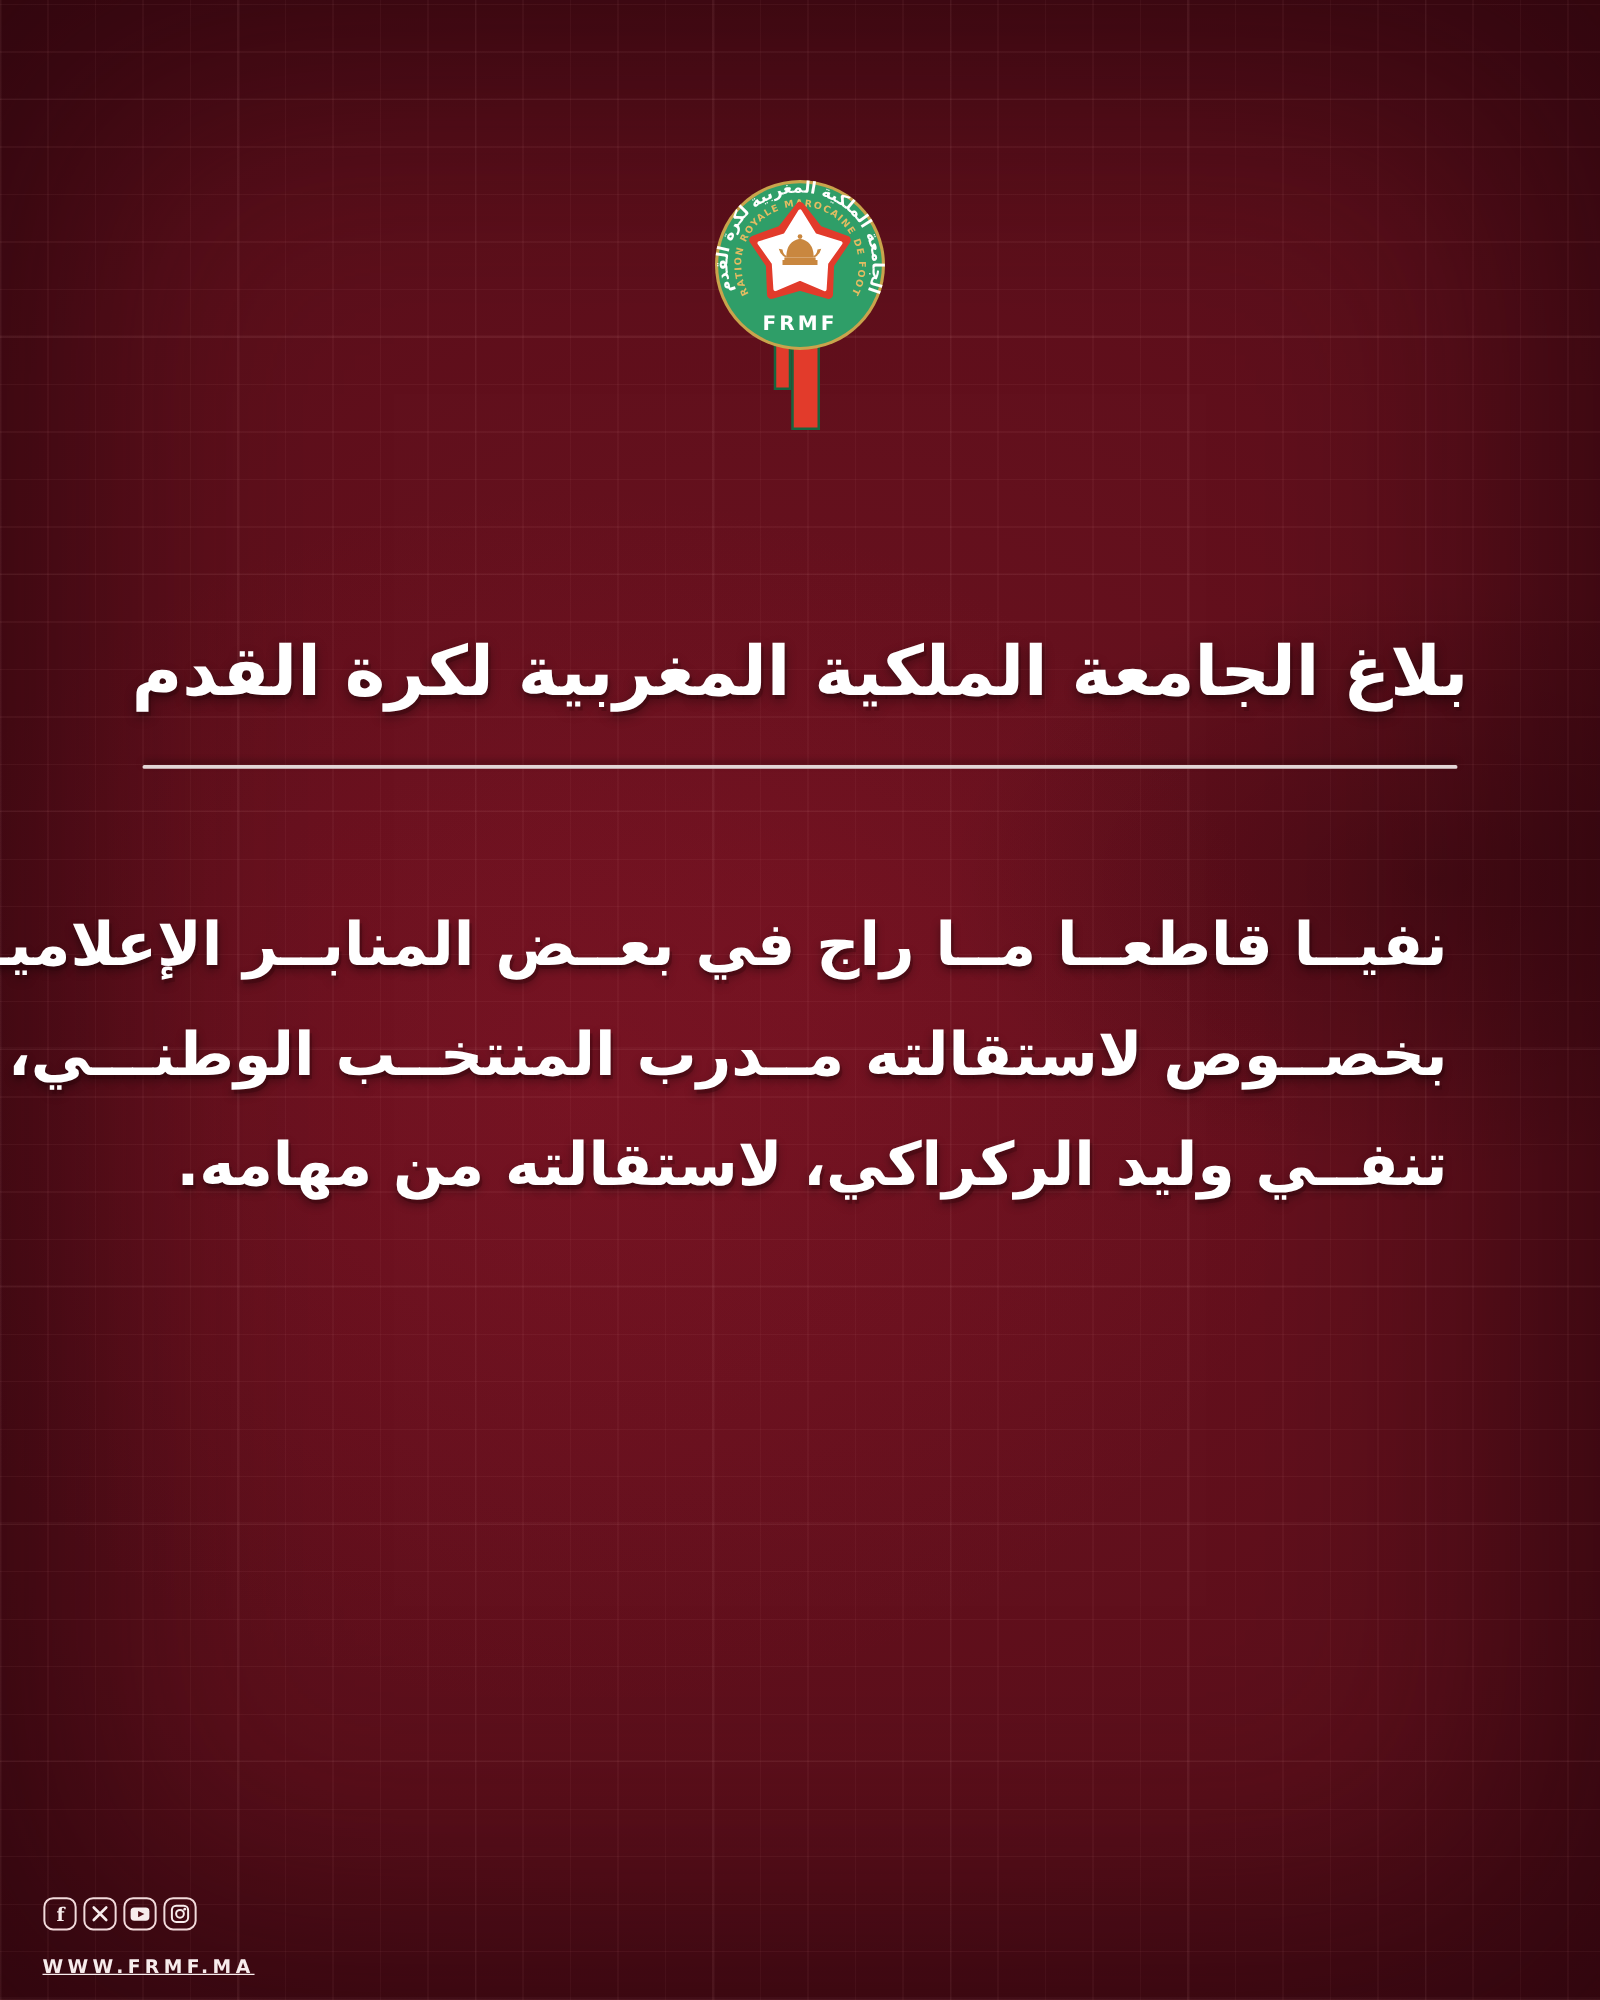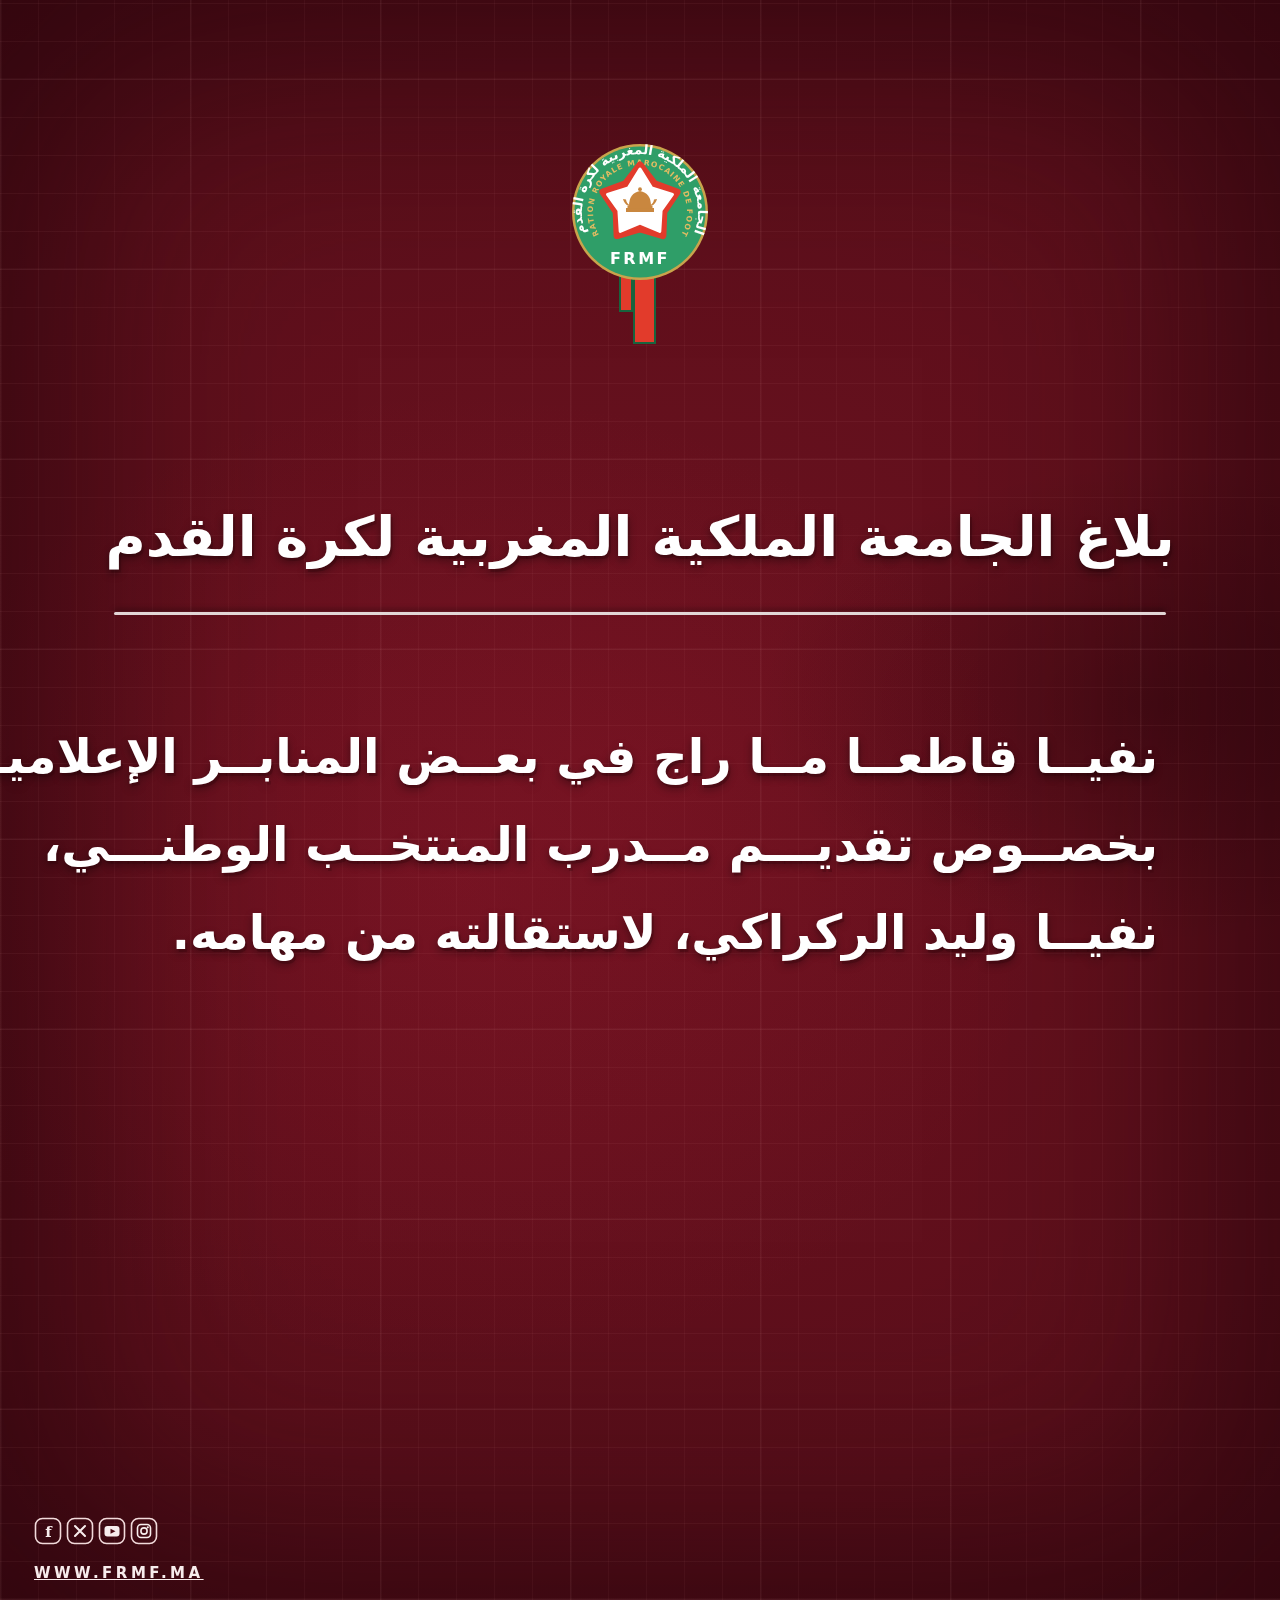--- a/index.html
+++ b/index.html
@@ -107,22 +107,22 @@
       <text x="80" y="131" text-anchor="middle" font-size="16" font-weight="bold" fill="#ffffff" letter-spacing="2.5" font-family="'DejaVu Sans',sans-serif">FRMF</text>
     </svg>
   </div>
 
   <div class="headline">بلاغ الجامعة الملكية المغربية لكرة القدم</div>
 
   <div class="divider"></div>
 
   <div class="body-text">
     <div class="body-line">نفيــا قاطعــا مــا راج في بعــض المنابــر الإعلاميــة</div>
-    <div class="body-line">بخصــوص تقديـــم مــدرب المنتخــب الوطنـــي،</div>
-    <div class="body-line last">نفيــا وليد الركراكي، لاستقالته من مهامه.</div>
+    <div class="body-line">بخصــوص لاستقالته مــدرب المنتخــب الوطنـــي،</div>
+    <div class="body-line last">تنفــي وليد الركراكي، لاستقالته من مهامه.</div>
   </div>
 
   <div class="footer">
     <div class="social-row">
       <span class="social-btn">
         <svg viewBox="0 0 28 28" width="28" height="28">
           <rect x="1.5" y="1.5" width="25" height="25" rx="7" fill="none" stroke="#f2dadb" stroke-width="1.6"></rect>
           <text x="14.5" y="20" text-anchor="middle" font-size="15" font-weight="bold" fill="#f7ecec" font-family="'DejaVu Serif',serif">f</text>
         </svg>
       </span>

